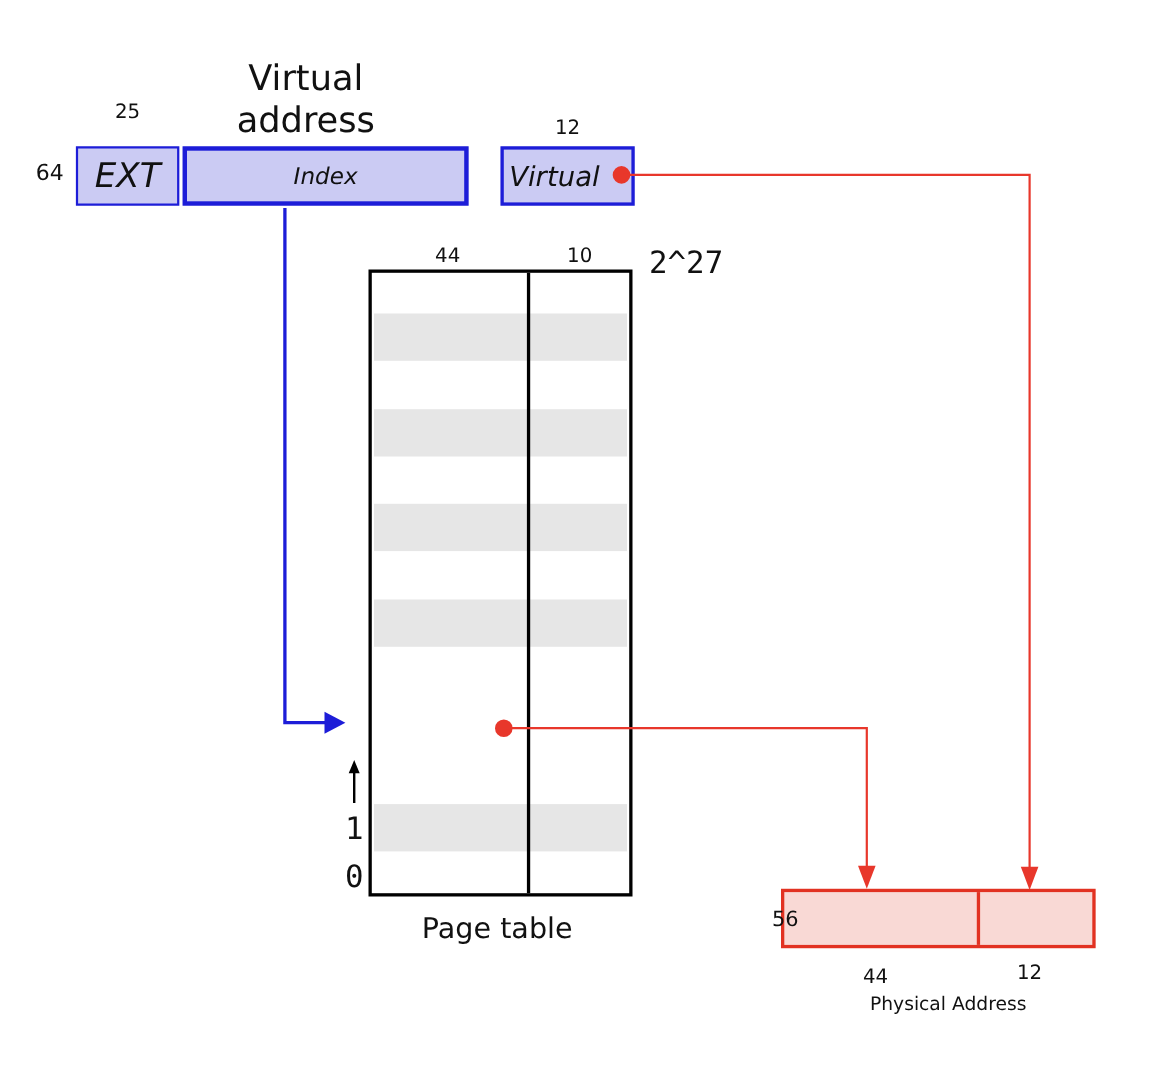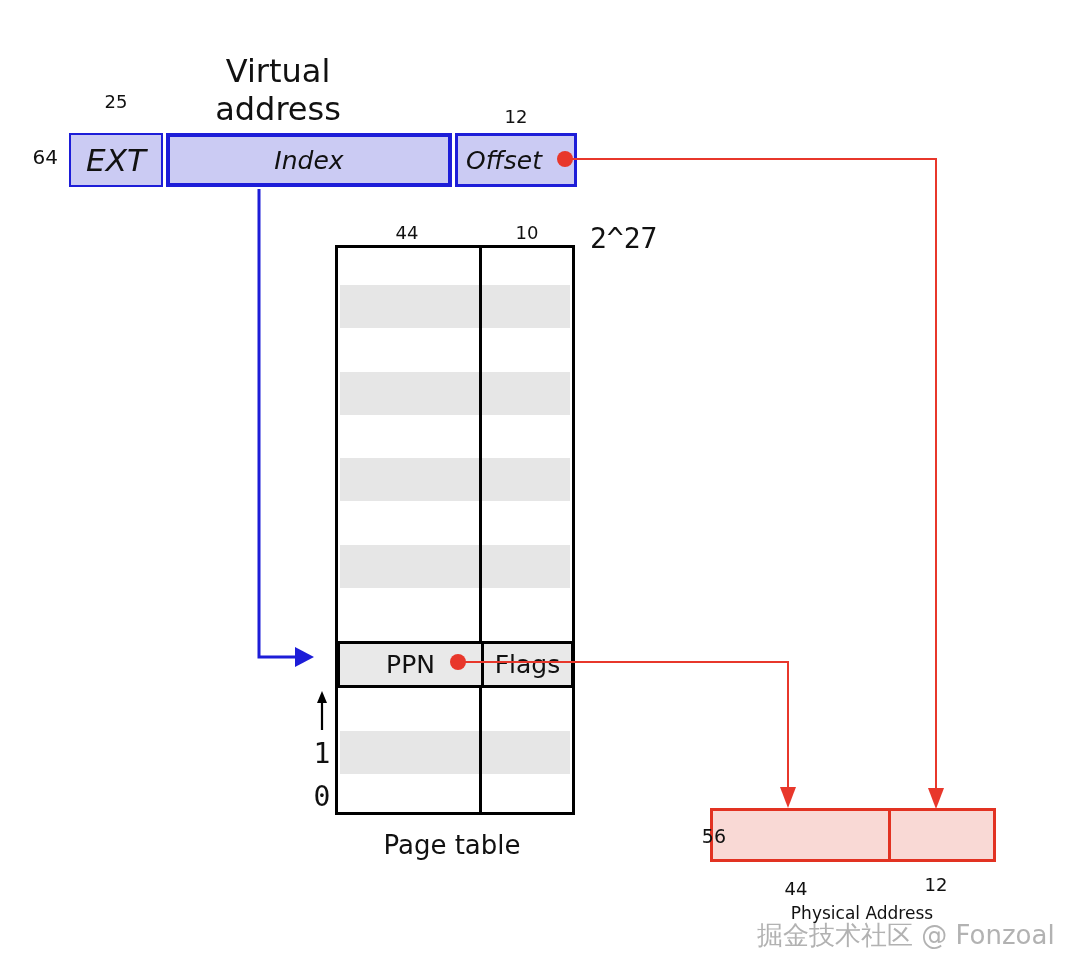--- a/index.html
+++ b/index.html
@@ -23,21 +23,21 @@
   .va-bits-index{left:166px; top:103px; width:286px;}
   .va-bits-offset{left:455px; top:106px; width:122px;}
   .va-total{left:16px; top:145px; width:42px; text-align:right; font-size:20px;}
 
   .va-box{
     top:133px; height:54px; box-sizing:border-box;
     background:var(--blue_fill); border:2px solid var(--blue);
     display:flex; align-items:center; justify-content:center;font-style:italic;
   }
   .va-ext{left:69px;  width:94px;  font-size:31px;}
-  .va-index{left:166px; width:286px; border-width:4px; font-size:25px;}
+  .va-index{left:166px; width:260px; border-width:4px; font-size:21px;}
   .va-offset{left:455px; width:122px; border-width:3px; font-size:25px; padding-right:24px;}
 
   
   .pt-bits-44{left:335px; top:222px; width:144px;}
   .pt-bits-10{left:479px; top:222px; width:96px;}
   .pt-entrycount{left:590px; top:222px; font-size:28px; font-family:"DejaVu Sans Mono","Liberation Mono",monospace;}
 
   .pt-table{
     left:335px; top:245px; width:240px; height:570px; box-sizing:border-box;
     border:3px solid #000; background:#fff;
@@ -96,59 +96,50 @@
   <div class="abs bits-label va-bits-offset">12</div>
   <div class="abs va-total">64</div>
 
   <div class="abs va-box va-ext">
     <span>EXT</span>
   </div>
   <div class="abs va-box va-index">
     <span>Index</span>
   </div>
   <div class="abs va-box va-offset">
-    <span>Offset</span>
+    <span>Virtual</span>
   </div>
 
   <div class="abs bits-label pt-bits-44">44</div>
   <div class="abs bits-label pt-bits-10">10</div>
   <div class="abs pt-entrycount">2^27</div>
 
   <div class="abs pt-table">
     <div class="pt-band pt-band-0"></div>
     <div class="pt-band pt-band-1"></div>
     <div class="pt-band pt-band-2"></div>
     <div class="pt-band pt-band-3"></div>
     <div class="pt-band pt-band-4"></div>
     <div class="pt-divider"></div>
   </div>
 
-  <div class="abs pt-entry">
-    <div class="pt-entry-ppn">
-      <span>PPN</span>
-    </div>
-    <div class="pt-entry-flags">
-      <span>Flags</span>
-    </div>
-  </div>
 
   <div class="abs mono pt-idx-1">1</div>
   <div class="abs mono pt-idx-0">0</div>
   <div class="abs ctr pt-caption">Page table</div>
 
   <div class="abs pa-box">
     <div class="pa-cell-ppn"></div>
     <div class="pa-cell-offset"></div>
   </div>
   <div class="abs pa-total">56</div>
   <div class="abs ctr pa-bits-44">44</div>
   <div class="abs ctr pa-bits-12">12</div>
   <div class="abs ctr pa-caption">Physical Address</div>
 
-  <div class="abs watermark">掘金技术社区 @ Fonzoal</div>
 
   <svg id="overlay" width="1068" height="972" viewBox="0 0 1068 972">
 
     <path class="ln-blue" d="M259 189 V657 H296"></path>
     <polygon class="hd-blue" points="295,647 295,667 314,657"></polygon>
 
     <circle class="dot-red" cx="565" cy="159" r="8"></circle>
     <path class="ln-red" d="M567 159 H936 V790"></path>
     <polygon class="hd-red" points="928,788 944,788 936,809"></polygon>
 

